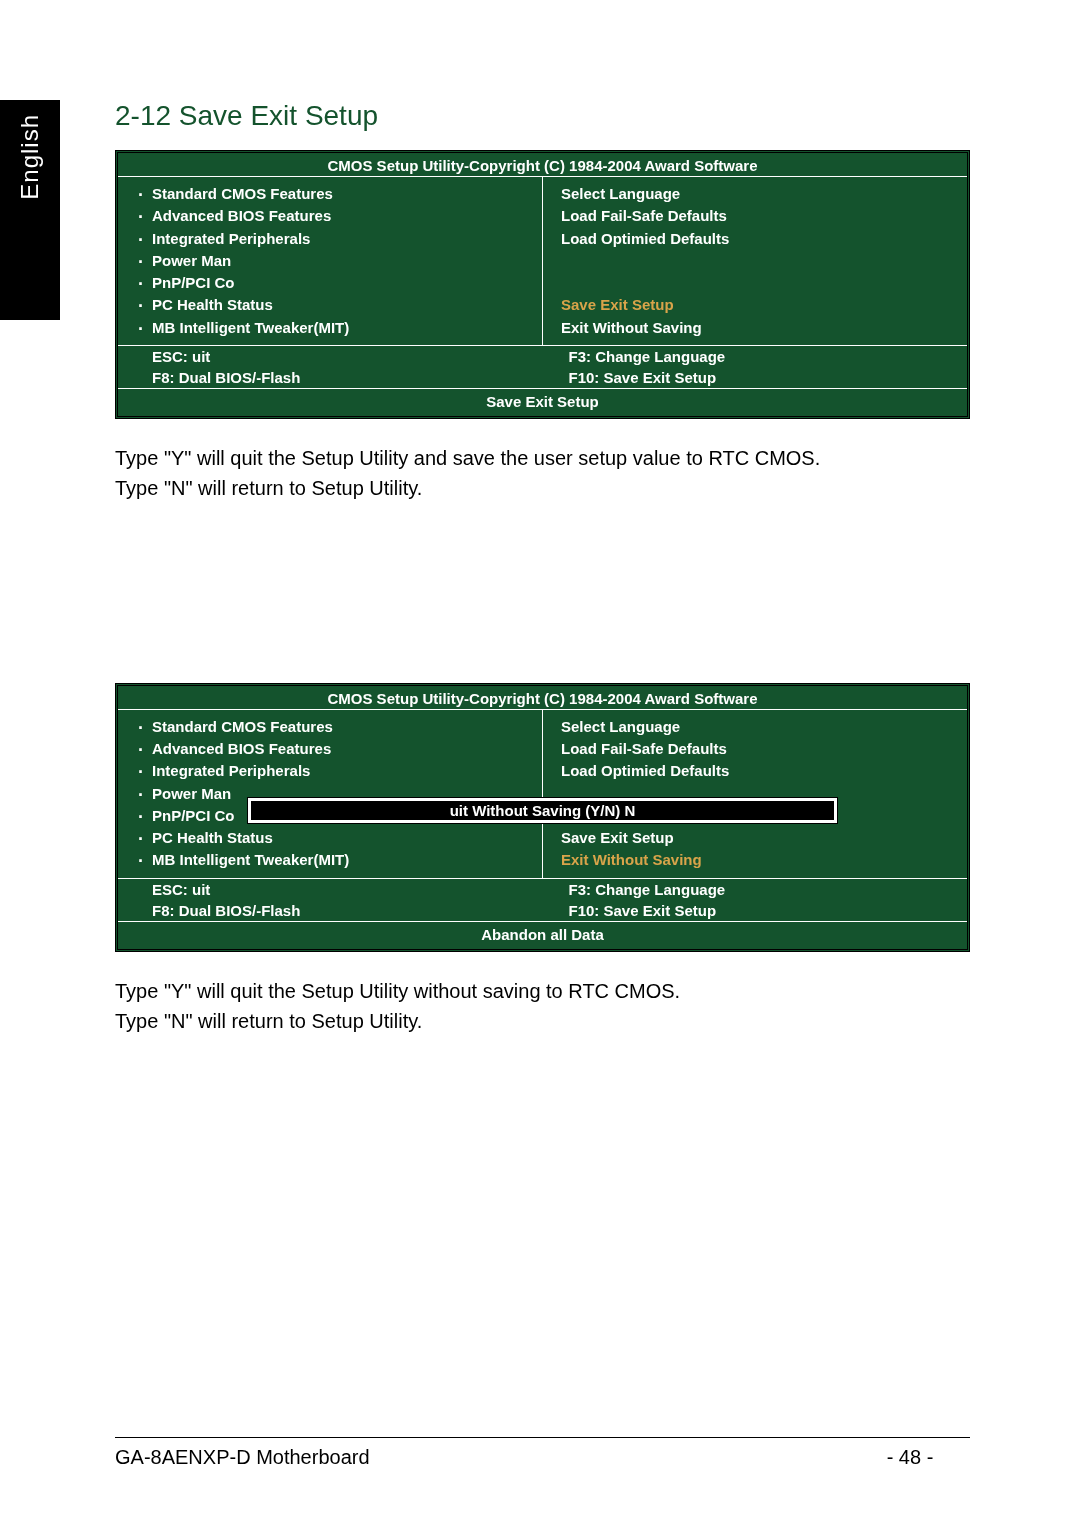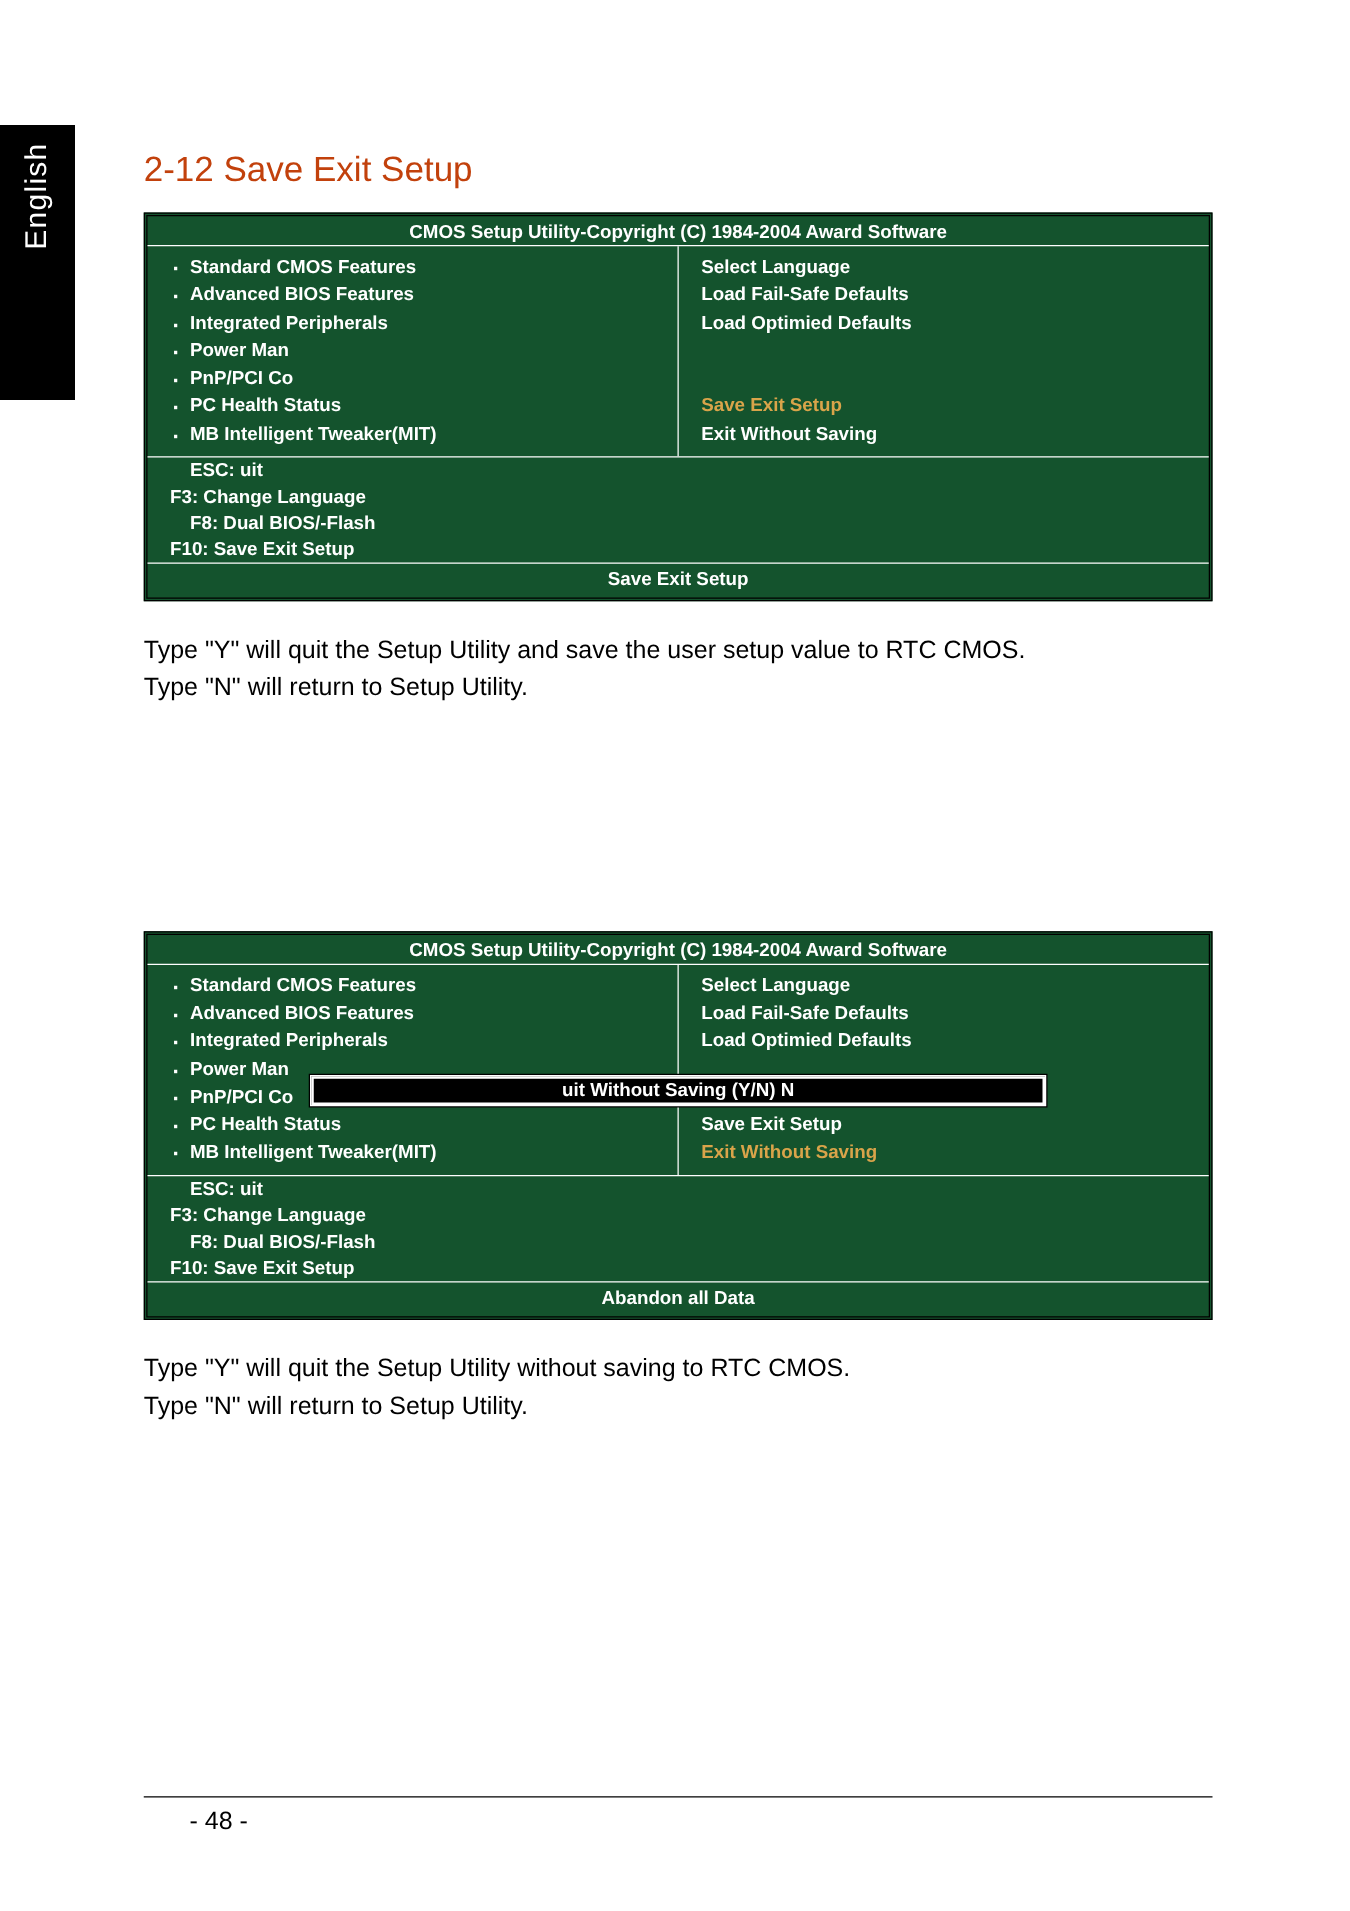--- a/index.html
+++ b/index.html
@@ -30,22 +30,21 @@
     margin-top: 14px;
     letter-spacing: 1px;
   }
   .page {
     padding: 100px 110px 0 115px;
   }
   .section-heading {
     font-size: 28px;
     font-weight: normal;
     margin-bottom: 18px;
-    color: #c2410c;
-    margin-top: 20px;
+    color: #14532d;
   }
   .bios-box {
     width: 100%;
     border: 3px double #000;
     background: #14532d;
     color: #fff;
     font-family: Arial, sans-serif;
     font-size: 15px;
     margin-bottom: 24px;
     position: relative;
@@ -93,21 +92,20 @@
     text-align: center;
     font-weight: bold;
     font-size: 15px;
     padding: 3px 0;
     box-shadow: 0 0 0 1px #000, 0 0 0 2px #fff inset;
   }
   .truncated { overflow: hidden; white-space: nowrap; }
   .hint-row {
     display: flex;
     border-top: 1px solid #fff;
-    flex-direction: column;
   }
   .hint-cell {
     flex: 1;
     font-weight: bold;
     font-size: 15px;
     padding: 2px 0 2px 34px;
   }
   .hint-cell.right { padding-left: 18px; }
   .bios-footer {
     text-align: center;
@@ -223,14 +221,15 @@
   </div>
 
   <div class="desc desc2">
     <div>Type "Y" will quit the Setup Utility without saving to RTC CMOS.</div>
     <div>Type "N" will return to Setup Utility.</div>
   </div>
 
 </div>
 
 <div class="page-footer">
+  <div class="footer-left">GA-8AENXP-D Motherboard</div>
   <div class="footer-center">- 48 -</div>
 </div>
 
 </body></html>

